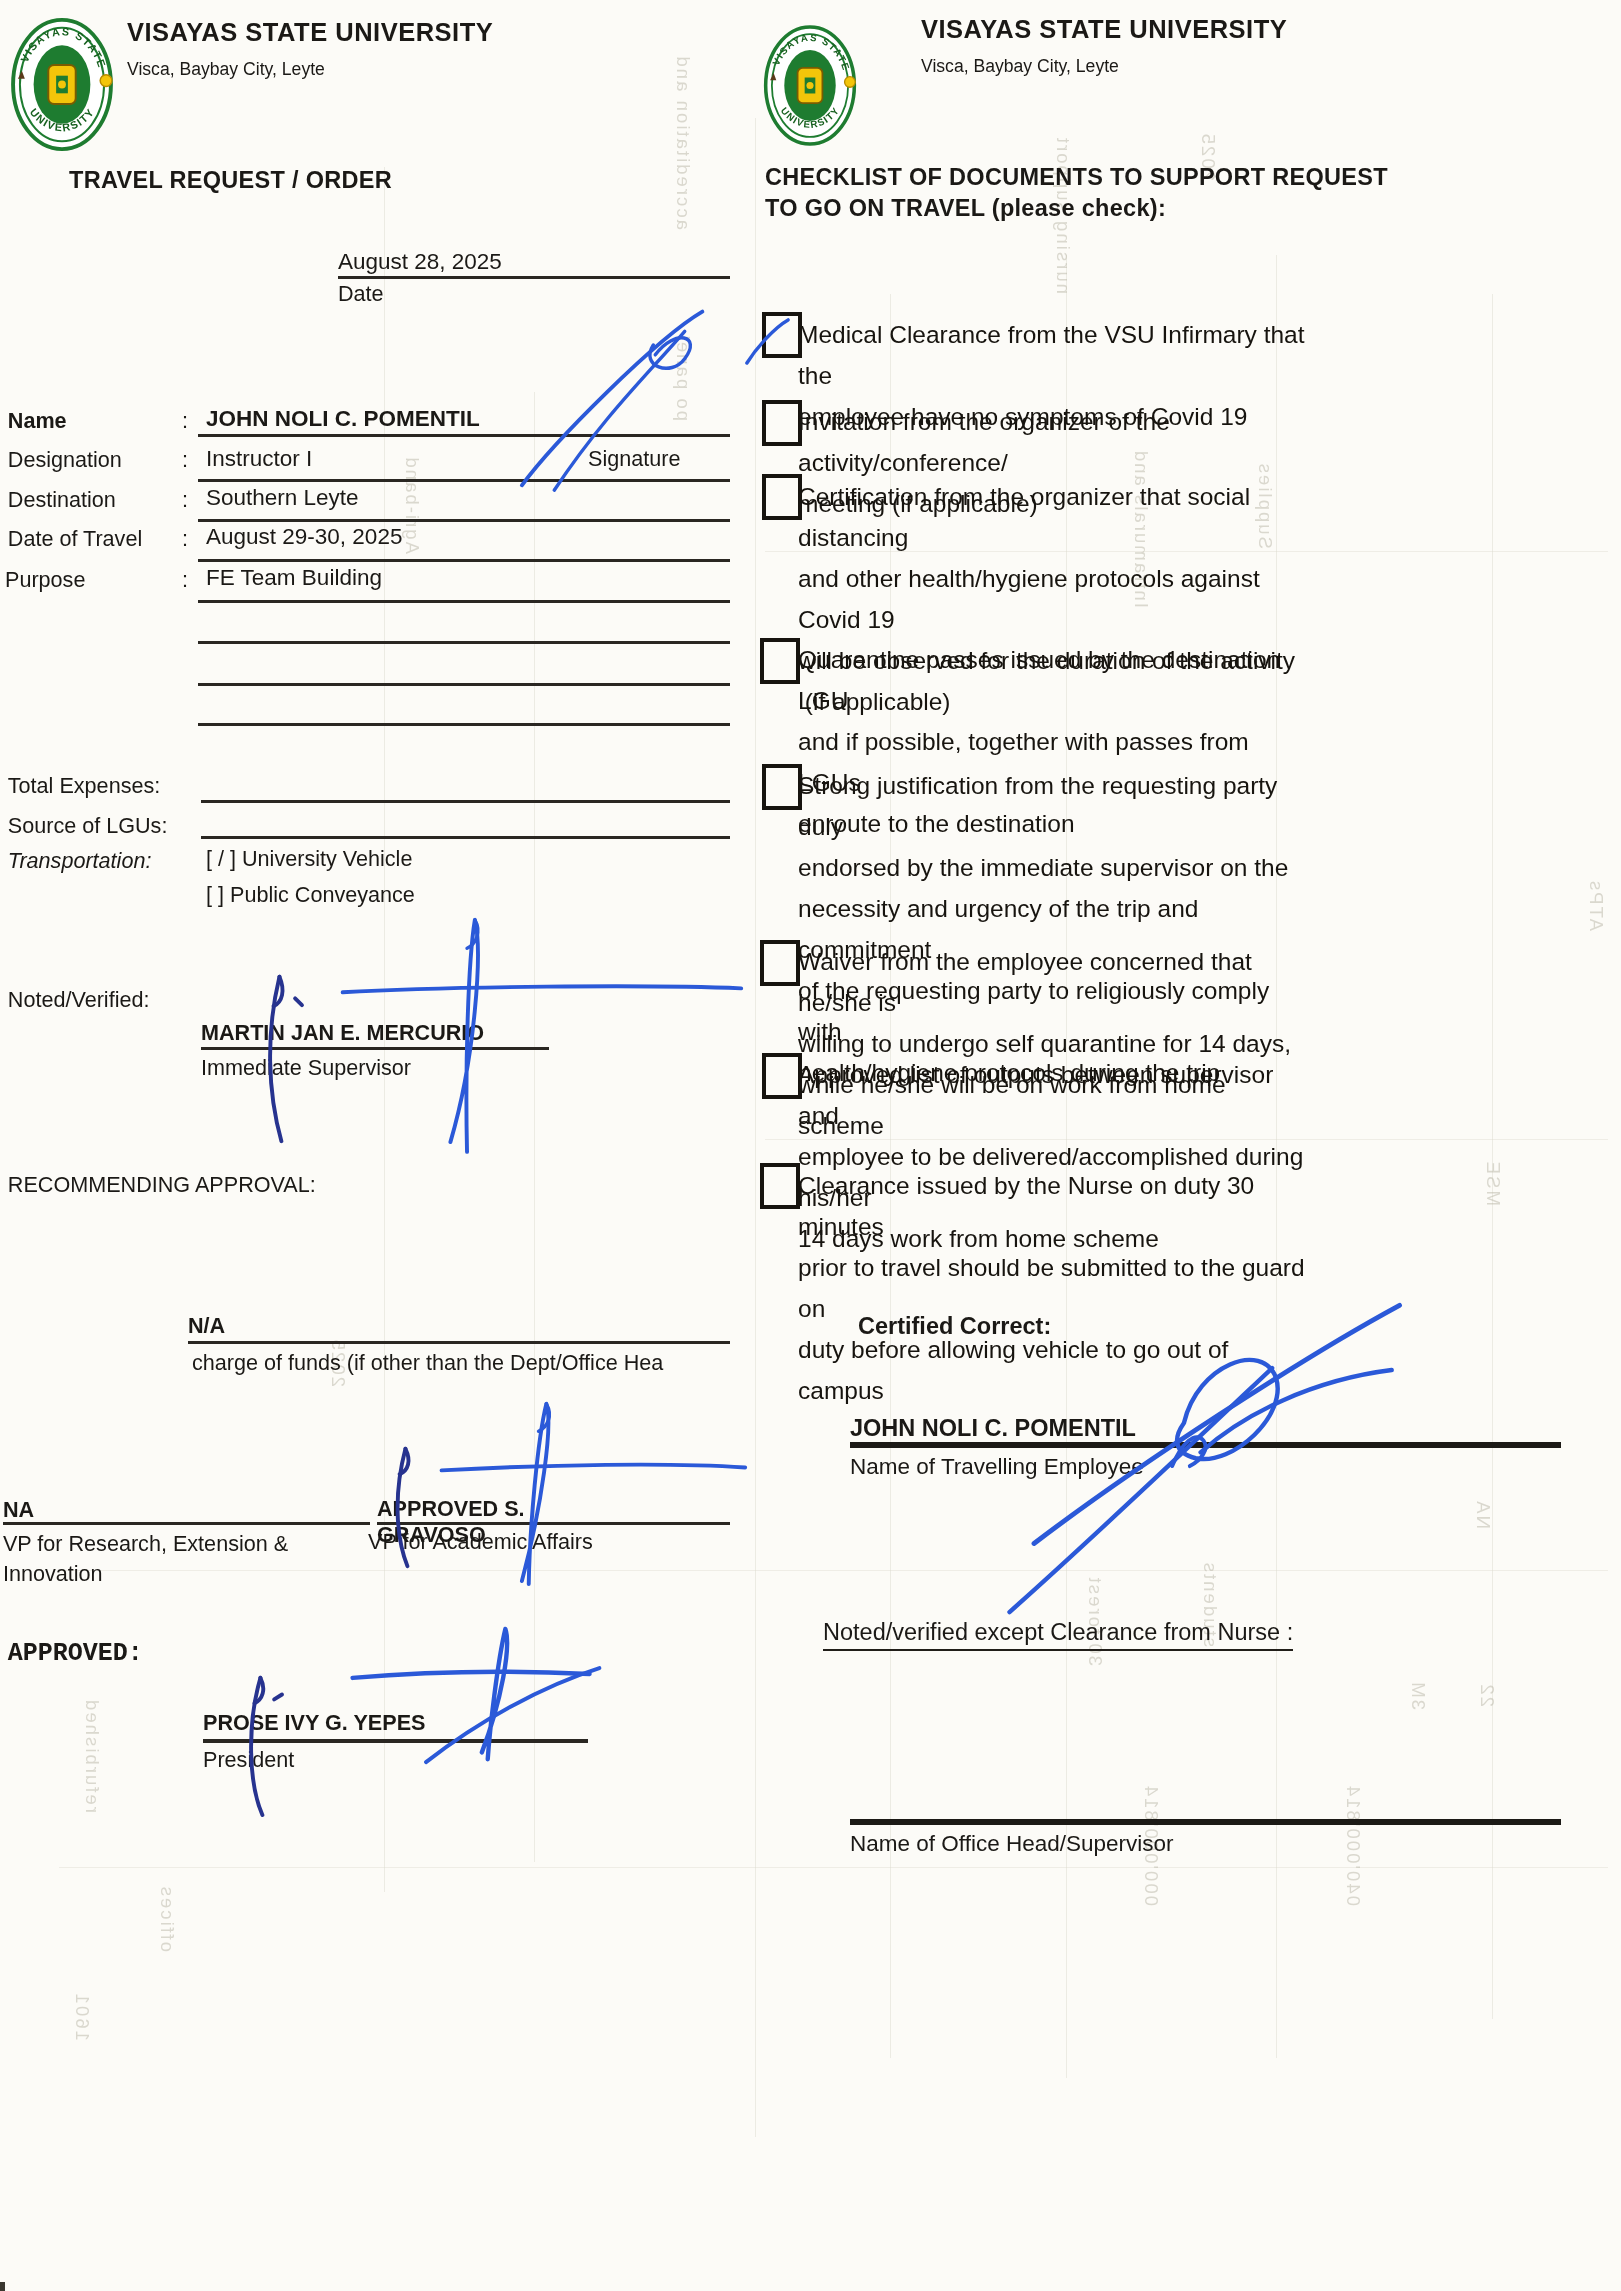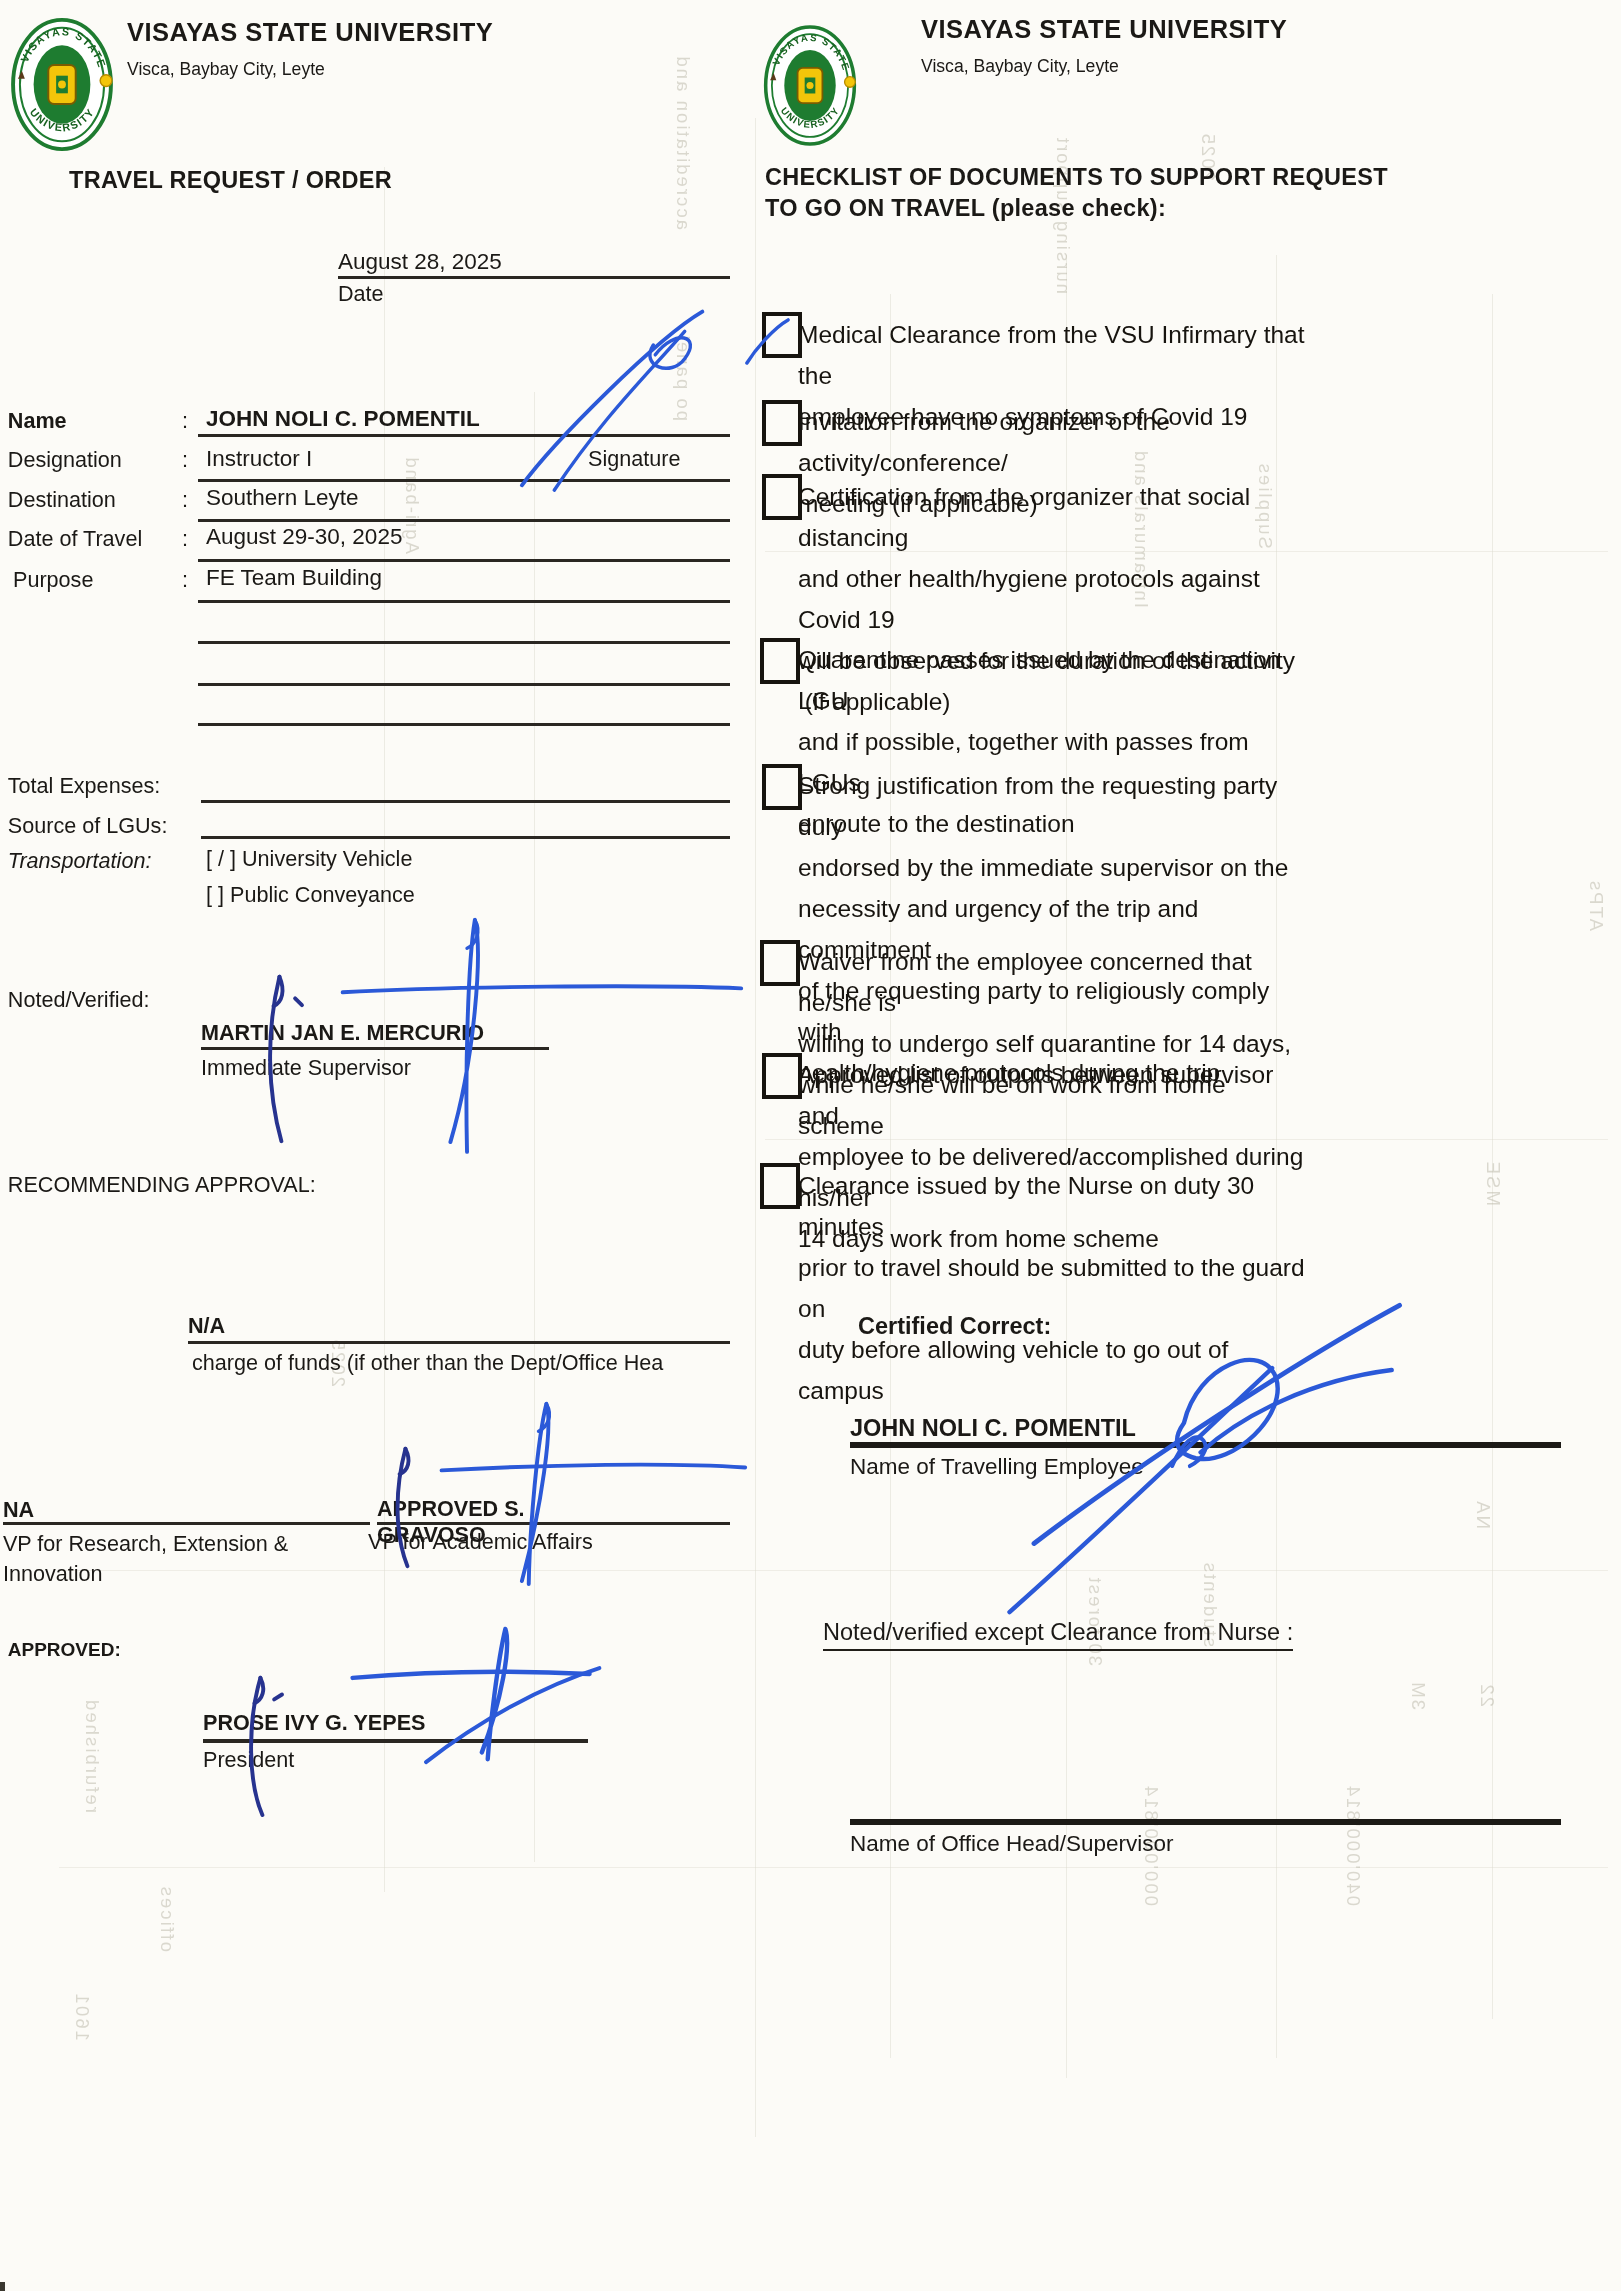--- a/index.html
+++ b/index.html
@@ -107,21 +107,21 @@
   <div class="abs lbl" style="left:7.8px;top:487px;">Destination</div>
   <div class="abs lbl" style="left:182px;top:487px;">:</div>
   <div class="abs val" style="left:206px;top:485px;">Southern Leyte</div>
   <div class="uline" style="left:198px;top:519px;width:532px;"></div>
 
   <div class="abs lbl" style="left:7.8px;top:526px;">Date of Travel</div>
   <div class="abs lbl" style="left:182px;top:526px;">:</div>
   <div class="abs val" style="left:206px;top:524px;">August 29-30, 2025</div>
   <div class="uline" style="left:198px;top:559px;width:532px;"></div>
 
-  <div class="abs lbl" style="left:13px;top:567px;">Purpose</div>
+  <div class="abs lbl" style="left:5px;top:567px;">Purpose</div>
   <div class="abs lbl" style="left:182px;top:567px;">:</div>
   <div class="abs val" style="left:206px;top:565px;">FE Team Building</div>
   <div class="uline" style="left:198px;top:600px;width:532px;"></div>
 
   <div class="uline" style="left:198px;top:641px;width:532px;"></div>
   <div class="uline" style="left:198px;top:683px;width:532px;"></div>
   <div class="uline" style="left:198px;top:723px;width:532px;"></div>
 
   <div class="abs lbl" style="left:7.8px;top:773px;">Total Expenses:</div>
   <div class="uline" style="left:201px;top:800px;width:529px;"></div>
@@ -143,21 +143,21 @@
 
   <div class="abs ctr b" style="left:2.9px;top:1497px;width:367px;font-size:21.6px;">NA</div>
   <div class="uline" style="left:2.9px;top:1522px;width:367px;"></div>
   <div class="abs ctr lbl pre" style="left:2.9px;top:1529px;width:367px;line-height:30px;">VP for Research, Extension &amp;
 Innovation</div>
 
   <div class="abs ctr b" style="left:377px;top:1496px;width:235px;font-size:21.6px;">APPROVED S. GRAVOSO</div>
   <div class="uline" style="left:377px;top:1522px;width:353px;"></div>
   <div class="abs ctr lbl" style="left:368px;top:1529px;width:255px;">VP for Academic Affairs</div>
 
-  <div class="abs b" style="left:7.8px;top:1639px;font-size:19px;">APPROVED:</div>
+  <div class="abs b" style="left:7.8px;top:1639px;font-size:25px;font-family:Liberation Mono, monospace;">APPROVED:</div>
   <div class="abs ctr b" style="left:203px;top:1710px;width:385px;font-size:21.6px;">PROSE IVY G. YEPES</div>
   <div class="uline" style="left:203px;top:1739px;width:385px;height:3.9px;"></div>
   <div class="abs ctr lbl" style="left:203px;top:1747px;width:385px;">President</div>
 
   <svg class="abs" style="left:763px;top:17.6px;" width="94" height="135" viewBox="0 0 106 140">
     <defs>
       <path id="arcTop2" d="M 16 52 A 40 52 0 0 1 90 52"></path>
       <path id="arcBot2" d="M 12 82 A 44 56 0 0 0 94 82"></path>
     </defs>
     <ellipse cx="53" cy="70" rx="50" ry="66" fill="#ffffff" stroke="#1e7c30" stroke-width="4"></ellipse>

